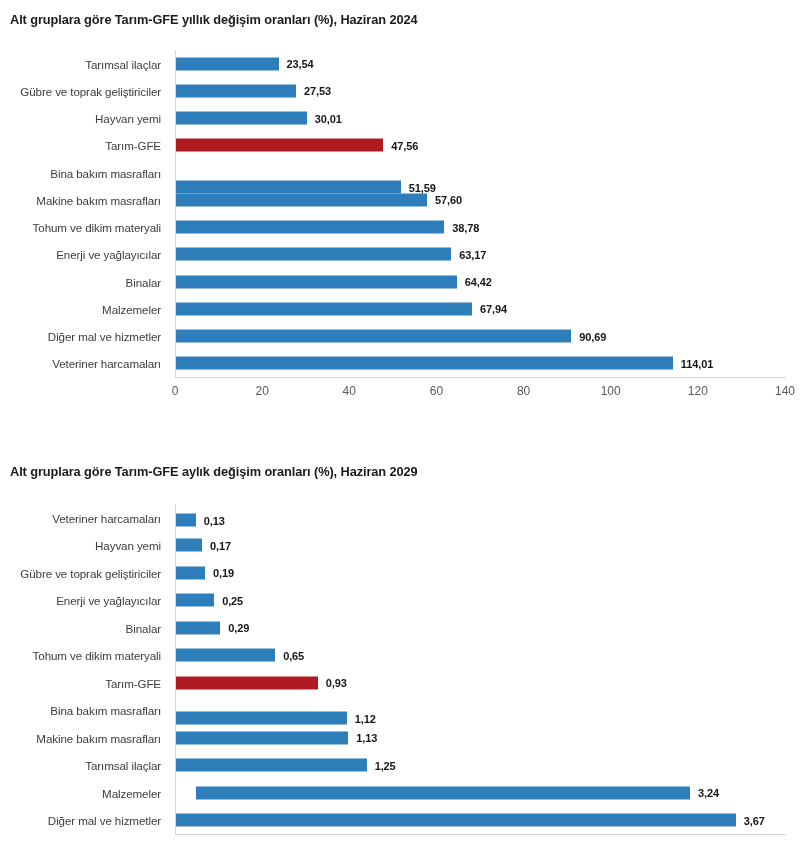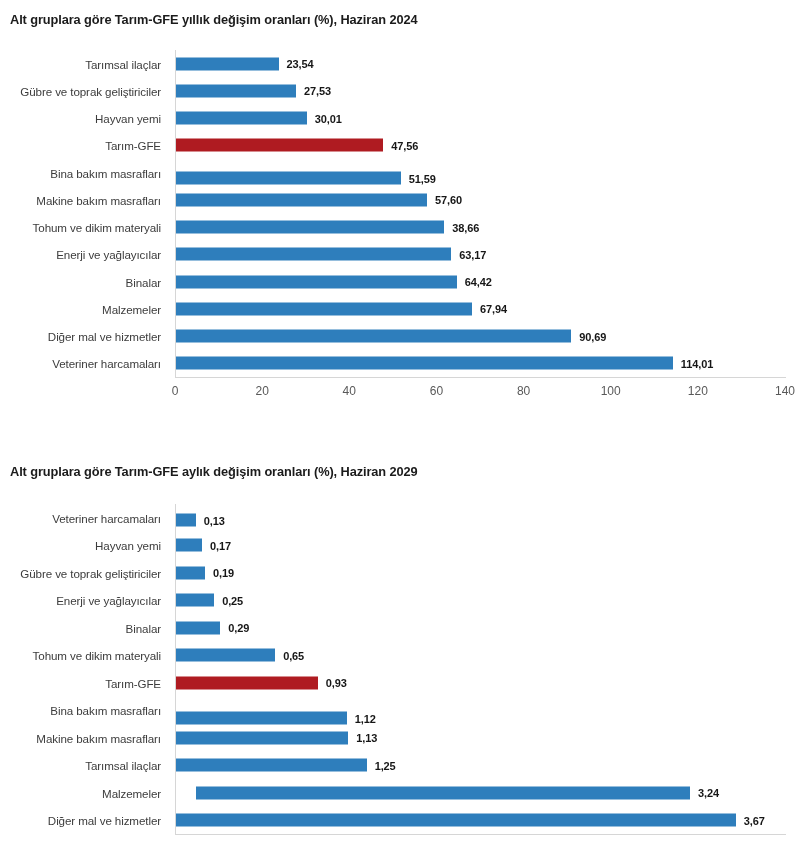--- a/index.html
+++ b/index.html
@@ -135,31 +135,31 @@
         <div class="bar-value">27,53</div>
       </div>
       <div class="bar-row" style="top: 68.125px;">
         <div class="bar" style="width: 130.758px;"></div>
         <div class="bar-value">30,01</div>
       </div>
       <div class="bar-row" style="top: 95.375px;">
         <div class="bar highlight" style="width: 207.226px;"></div>
         <div class="bar-value">47,56</div>
       </div>
-      <div class="bar-row" style="top: 128px;">
+      <div class="bar-row" style="top: 137px;">
         <div class="bar" style="width: 224.785px;"></div>
         <div class="bar-value">51,59</div>
       </div>
       <div class="bar-row" style="top: 149.875px;">
         <div class="bar" style="width: 250.971px;"></div>
         <div class="bar-value">57,60</div>
       </div>
       <div class="bar-row" style="top: 177.125px;">
         <div class="bar" style="width: 268.226px;"></div>
-        <div class="bar-value">38,66</div>
+        <div class="bar-value">38,78</div>
       </div>
       <div class="bar-row" style="top: 204.375px;">
         <div class="bar" style="width: 275.241px;"></div>
         <div class="bar-value">63,17</div>
       </div>
       <div class="bar-row" style="top: 231.625px;">
         <div class="bar" style="width: 280.687px;"></div>
         <div class="bar-value">64,42</div>
       </div>
       <div class="bar-row" style="top: 258.875px;">

